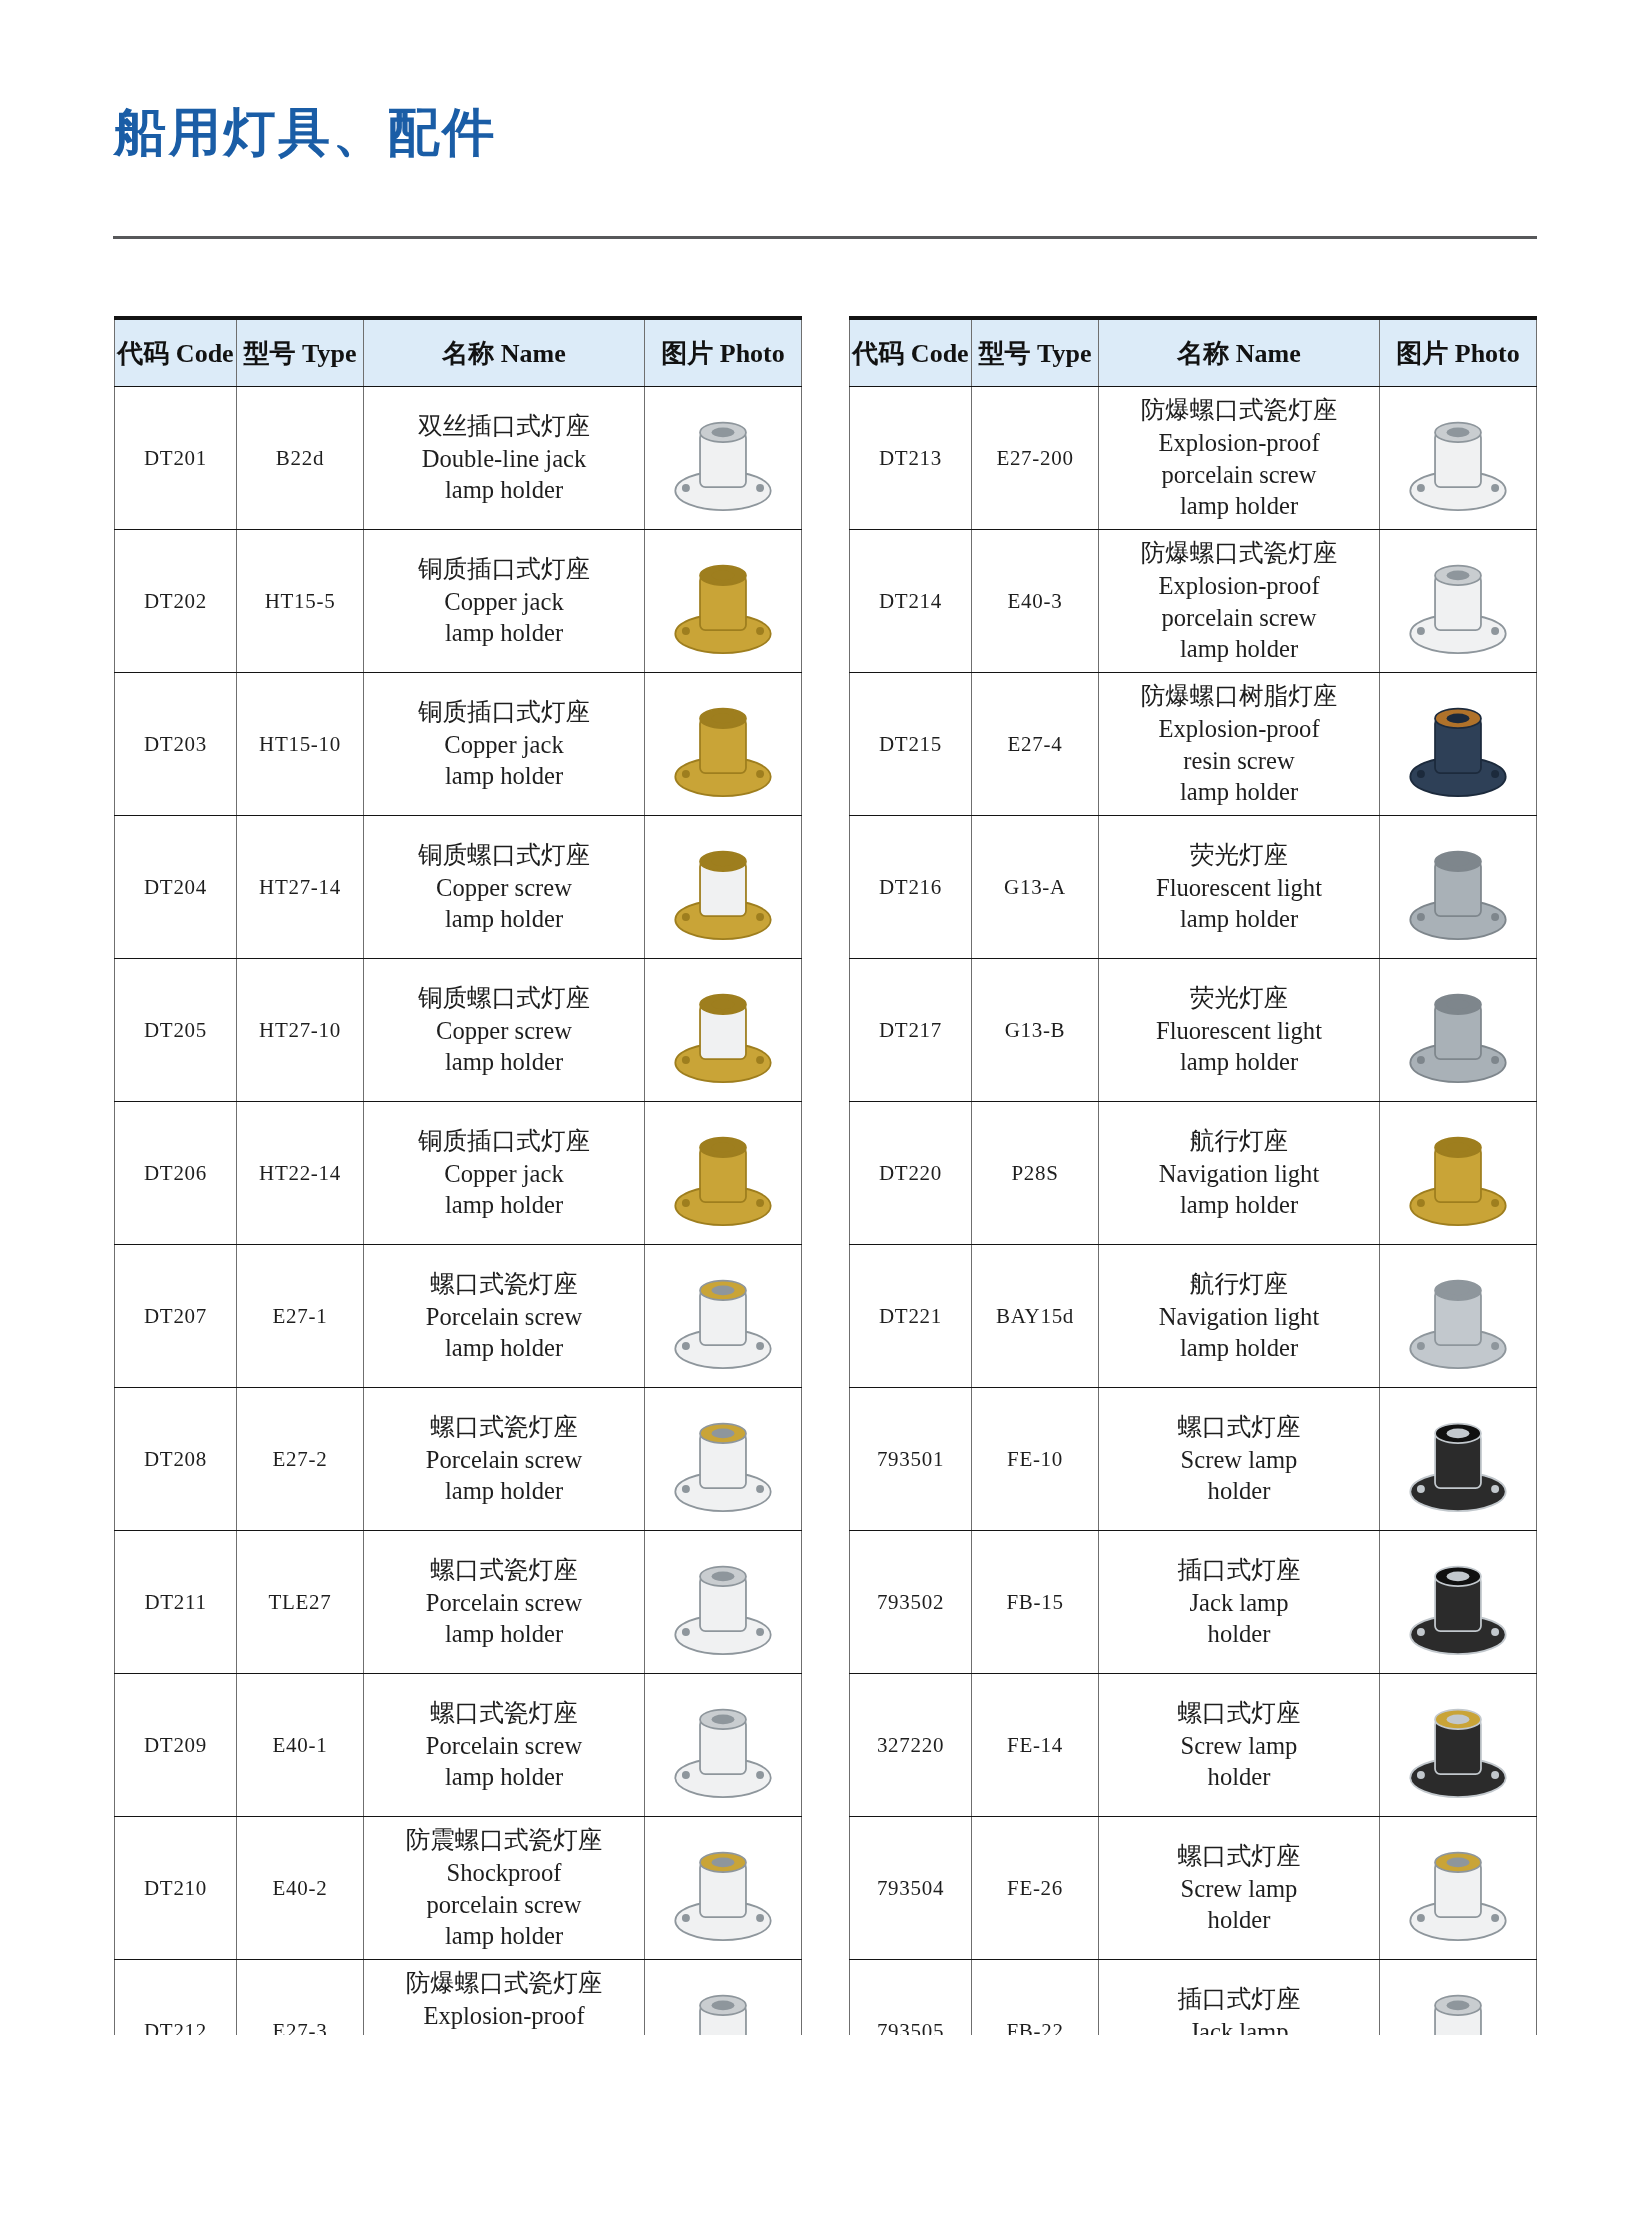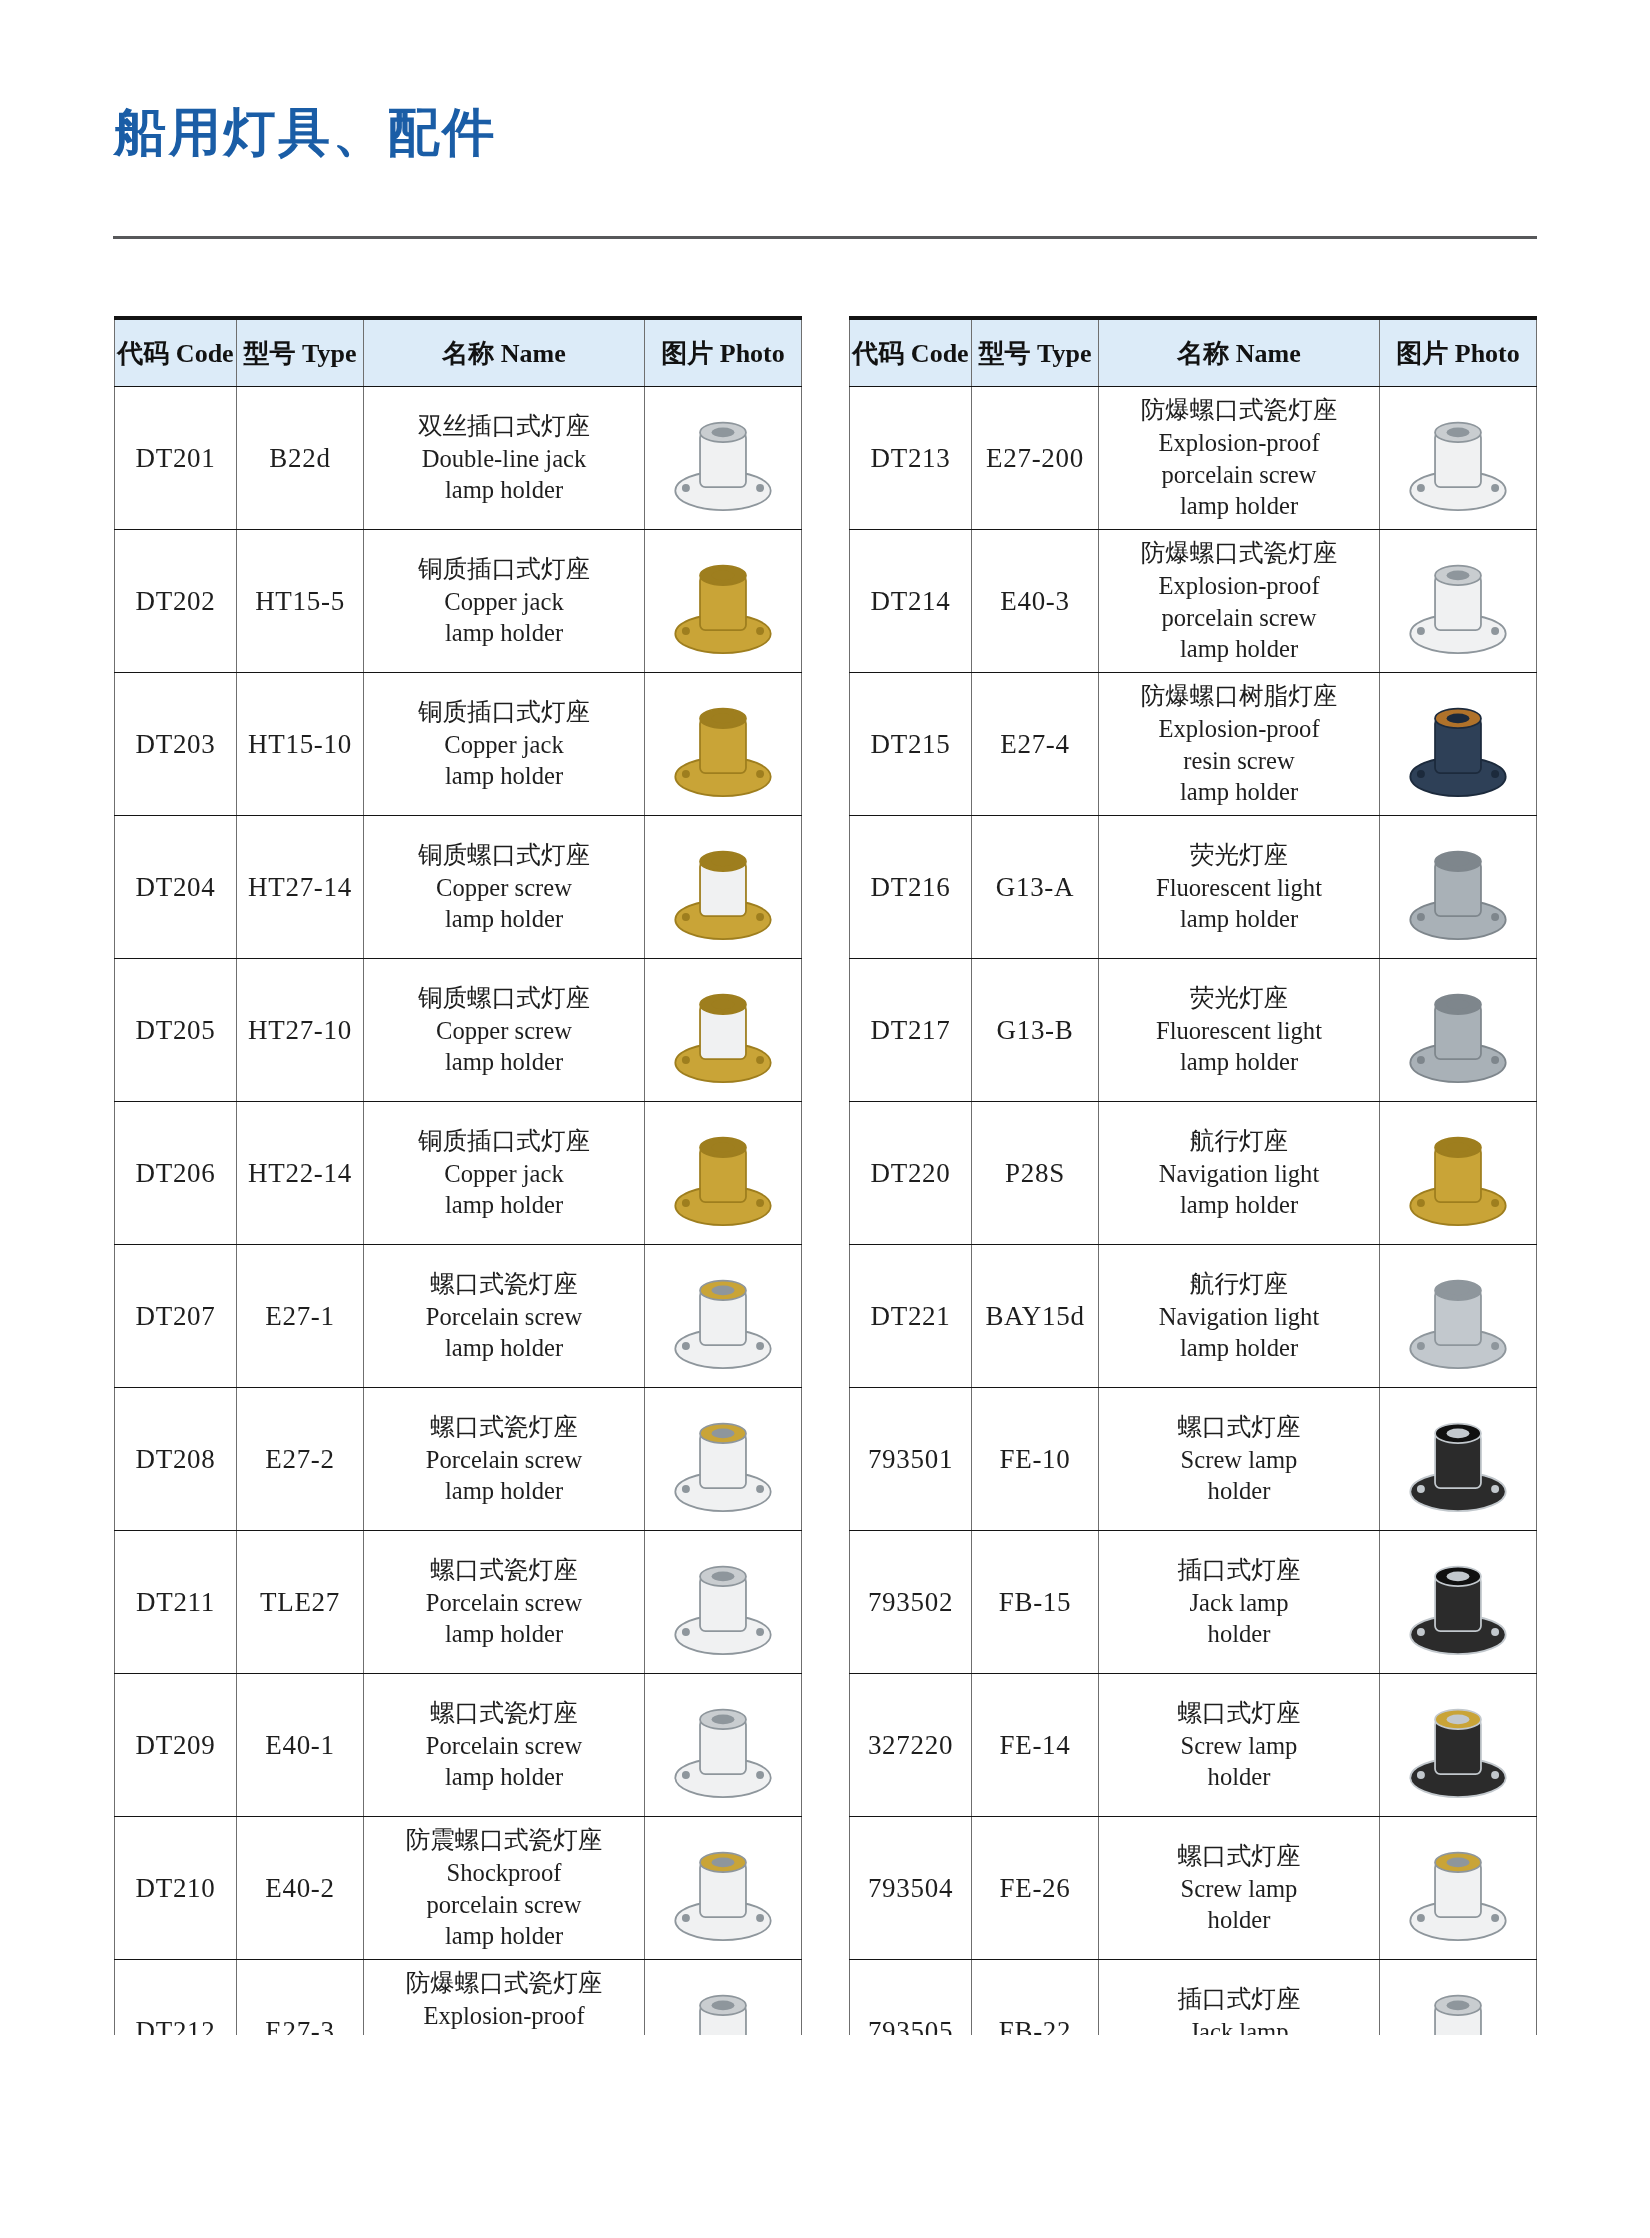--- a/index.html
+++ b/index.html
@@ -22,21 +22,21 @@
   table.parts-table th{
     height:64px;background:#DCEBF8;
     border-top:4.7px solid #141414;border-bottom:1.3px solid #141414;
     border-left:1.3px solid #6F6F6F;border-right:1.3px solid #6F6F6F;
     font-size:26px;font-weight:600;color:#121212;text-align:center;vertical-align:middle;}
   table.parts-table td{
     height:134px;
     border-top:1.3px solid #141414;border-bottom:1.3px solid #141414;
     border-left:1.3px solid #6F6F6F;border-right:1.3px solid #6F6F6F;
     text-align:center;vertical-align:middle;color:#1e1e1e;background:#ffffff;}
-  td.cell-code,td.cell-type{font-size:27px;letter-spacing:0.7px;}
+  td.cell-code,td.cell-type{font-size:21px;letter-spacing:0.7px;}
   td.cell-name{font-size:24.6px;line-height:1.28;padding:4px 5.3px;}
   td.cell-name .cn{margin-bottom:1.3px;}
   td.cell-photo svg{display:inline-block;vertical-align:middle;}
 
   .footer-rule{position:absolute;left:113px;top:2103px;width:1424px;height:4px;background:#4A4B4D;}
   .page-number{position:absolute;left:114px;top:2123px;font-size:30px;color:#0f766e;letter-spacing:0.7px;margin-top:12px;}
 </style>
 </head>
 <body>
 

